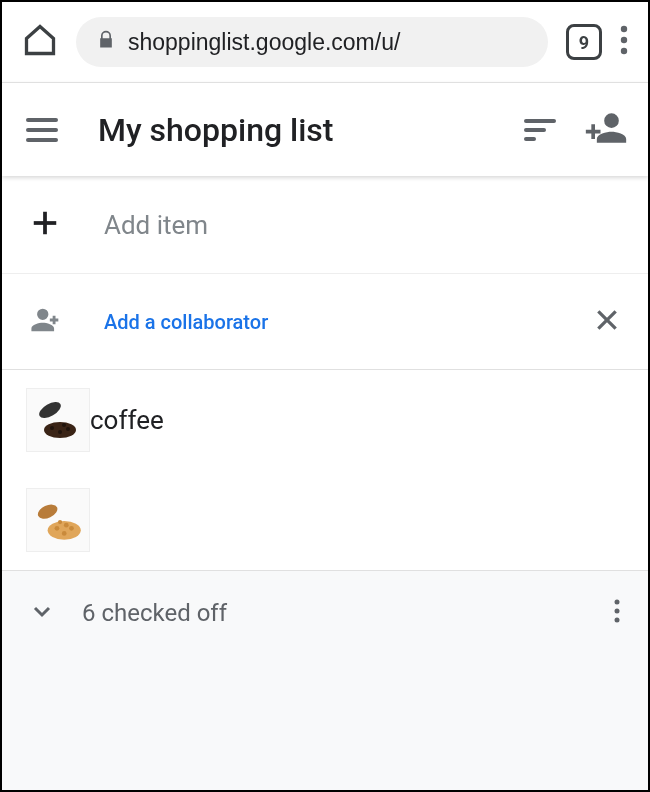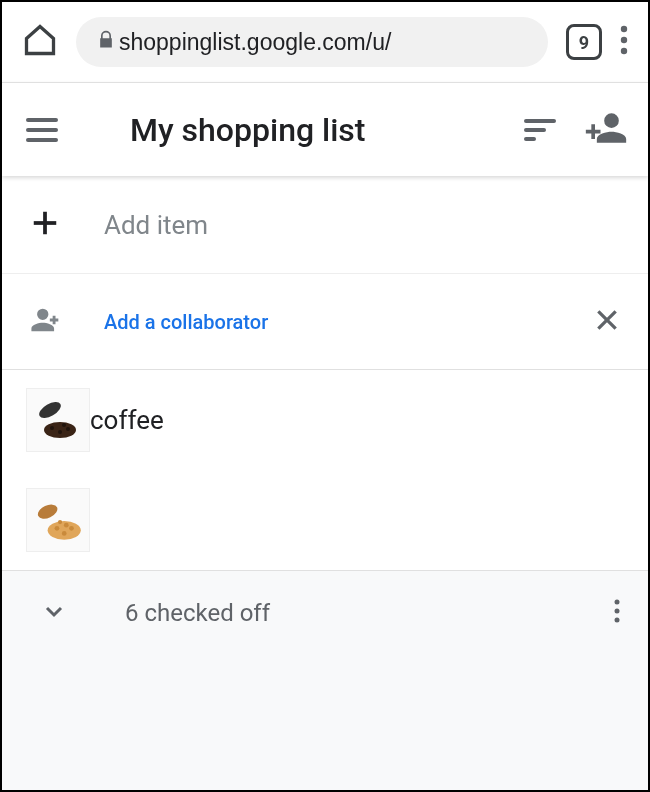--- a/index.html
+++ b/index.html
@@ -21,21 +21,21 @@
     }
     .home-icon svg { width: 36px; height: 36px; }
     .url-pill {
       flex: 1;
       background: #f1f1f1;
       border-radius: 28px;
       height: 50px;
       display: flex;
       align-items: center;
       padding: 0 20px;
-      gap: 3px;
+      gap: 12px;
       font-size: 23px;
       color: #202124;
       font-family: Arial, sans-serif;
       white-space: nowrap;
       overflow: hidden;
     }
     .lock-icon svg { width: 20px; height: 20px; fill: #5f6368; }
     .tab-count {
       width: 36px;
       height: 36px;
@@ -50,21 +50,20 @@
     }
     .browser-menu svg { width: 8px; height: 30px; fill: #5f6368; }
     .app-header {
       height: 94px;
       display: flex;
       align-items: center;
       padding: 0 20px 0 24px;
       border-top: 1px solid #e0e0e0;
       box-shadow: 0 2px 4px rgba(0,0,0,0.15);
       position: relative;
-      gap: 32px;
     }
     .hamburger { width: 40px; display:flex; flex-direction:column; gap:6px; }
     .hamburger .bar { height:4px; background:#5f6368; border-radius:2px; width:32px; }
     .title {
       font-family: 'Product Sans', 'Roboto', Arial, sans-serif;
       font-size: 32px;
       font-weight: 500;
       color: #202124;
       margin-left: 32px;
       flex: 1;
@@ -116,22 +115,21 @@
     .checked-section {
       border-top: 1px solid #e0e0e0;
       background: #f8f9fa;
       flex:1;
     }
     .checked-row {
       height: 84px;
       display:flex;
       align-items:center;
       padding: 0 28px;
-      gap: 59px;
-      margin-left: 12px;
+      gap: 28px;
     }
     .chevron-down svg { width: 24px; height: 24px; stroke:#5f6368; stroke-width:3; fill:none; }
     .checked-text { font-size: 24px; color:#5f6368; flex:1; }
     .vdots svg { width: 6px; height: 24px; fill:#5f6368; }
     .coffee-svg { width: 56px; height: 56px; }
     .cereal-svg { width: 58px; height: 58px; }
   </style>
 </head>
 <body>
 

